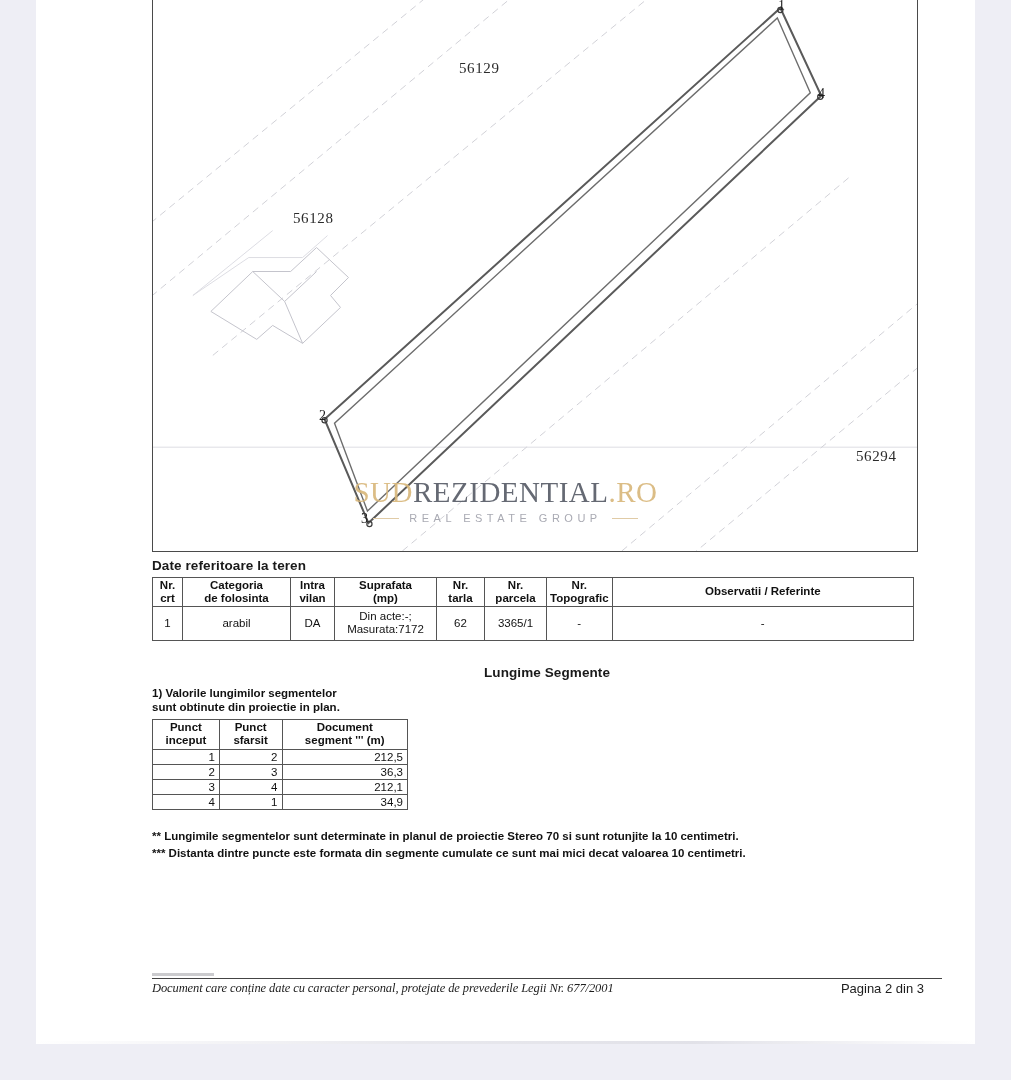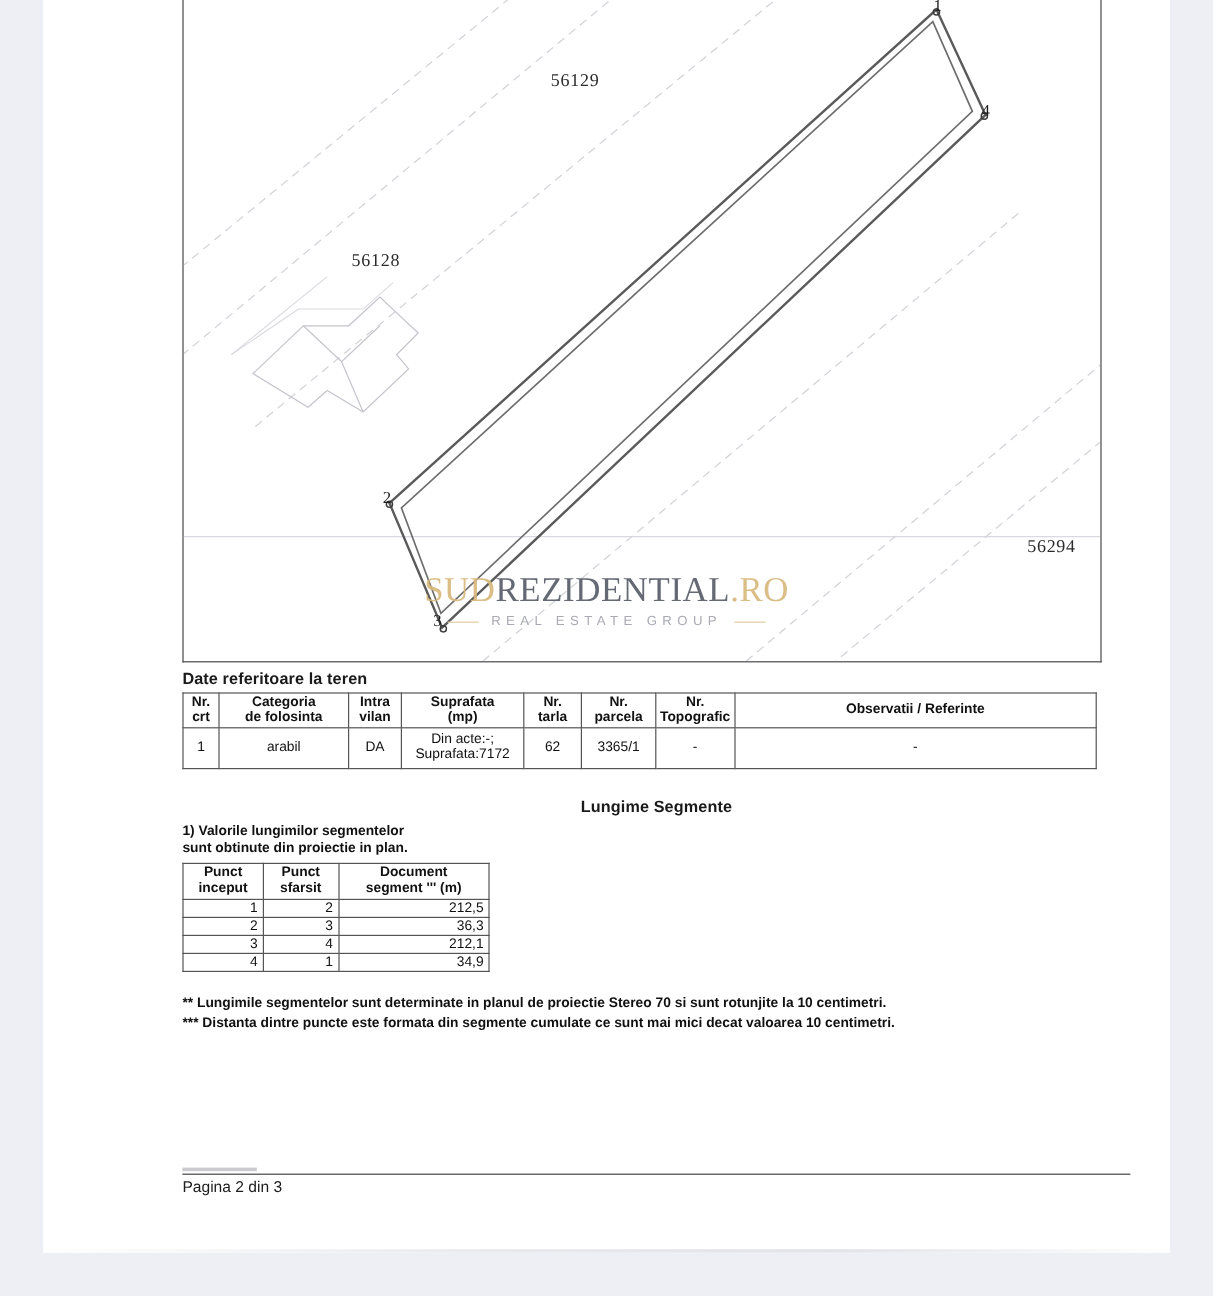--- a/index.html
+++ b/index.html
@@ -240,21 +240,21 @@
           <th>Observatii / Referinte</th>
         </tr>
       </thead>
       <tbody>
         <tr>
           <td>1</td>
           <td>arabil</td>
           <td>DA</td>
           <td class="sup">
             <span>Din acte:-;</span><br>
-            <span>Suprafata:7172</span>
+            <span>Masurata:7172</span>
           </td>
           <td>62</td>
           <td>3365/1</td>
           <td>-</td>
           <td>-</td>
         </tr>
       </tbody>
     </table>
 
     <h2 class="section-title" id="seg-head">Lungime Segmente</h2>
@@ -306,16 +306,17 @@
     </table>
 
     <div class="footnotes">
       <div>** Lungimile segmentelor sunt determinate in planul de proiectie Stereo 70 si sunt rotunjite la 10 centimetri.</div>
       <div>*** Distanta dintre puncte este formata din segmente cumulate ce sunt mai mici decat valoarea 10 centimetri.</div>
     </div>
   </div>
 
   <div id="footer">
     <div id="footer-smudge"></div>
+    <div id="footer-note">Document care conține date cu caracter personal, protejate de prevederile Legii Nr. 677/2001</div>
     <div id="footer-page">Pagina 2 din 3</div>
   </div>
 
 </div>
 
 </body></html>

